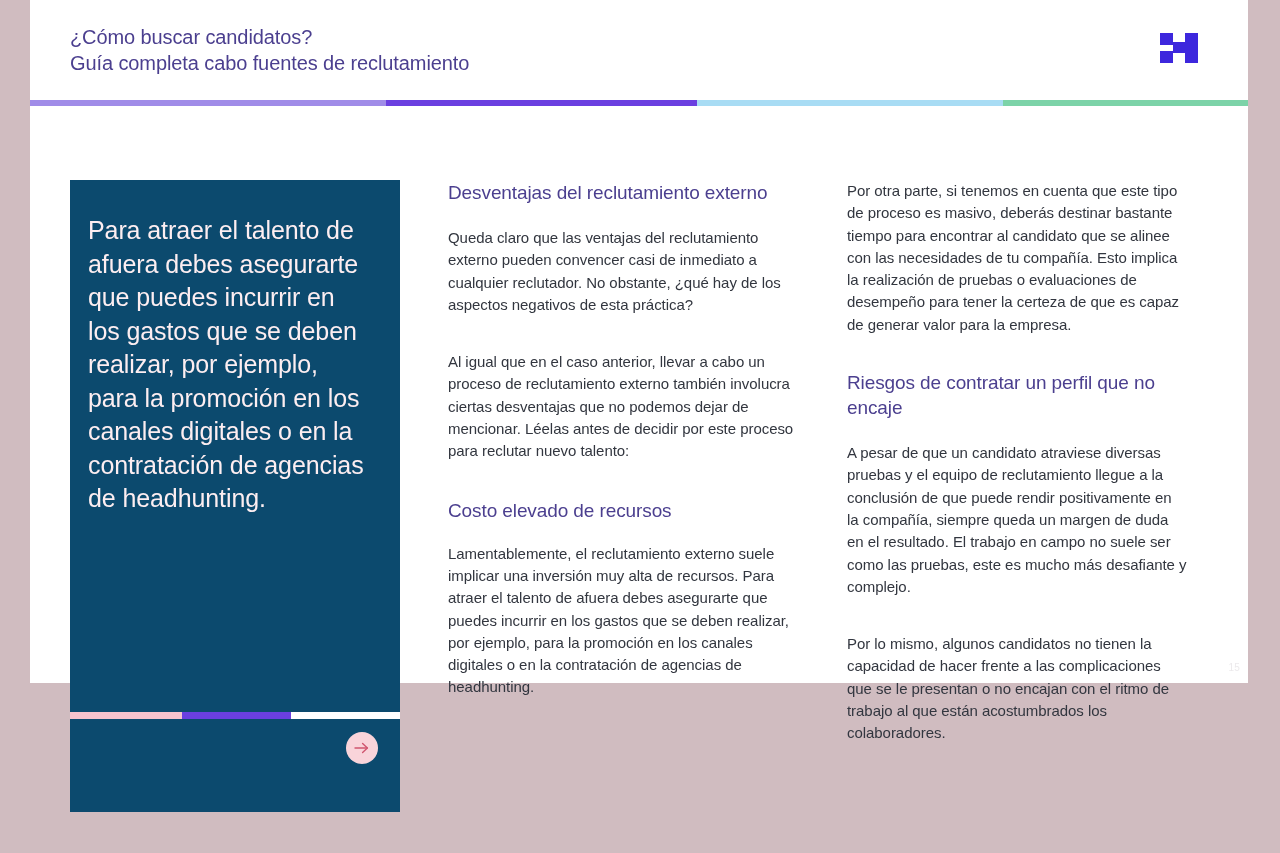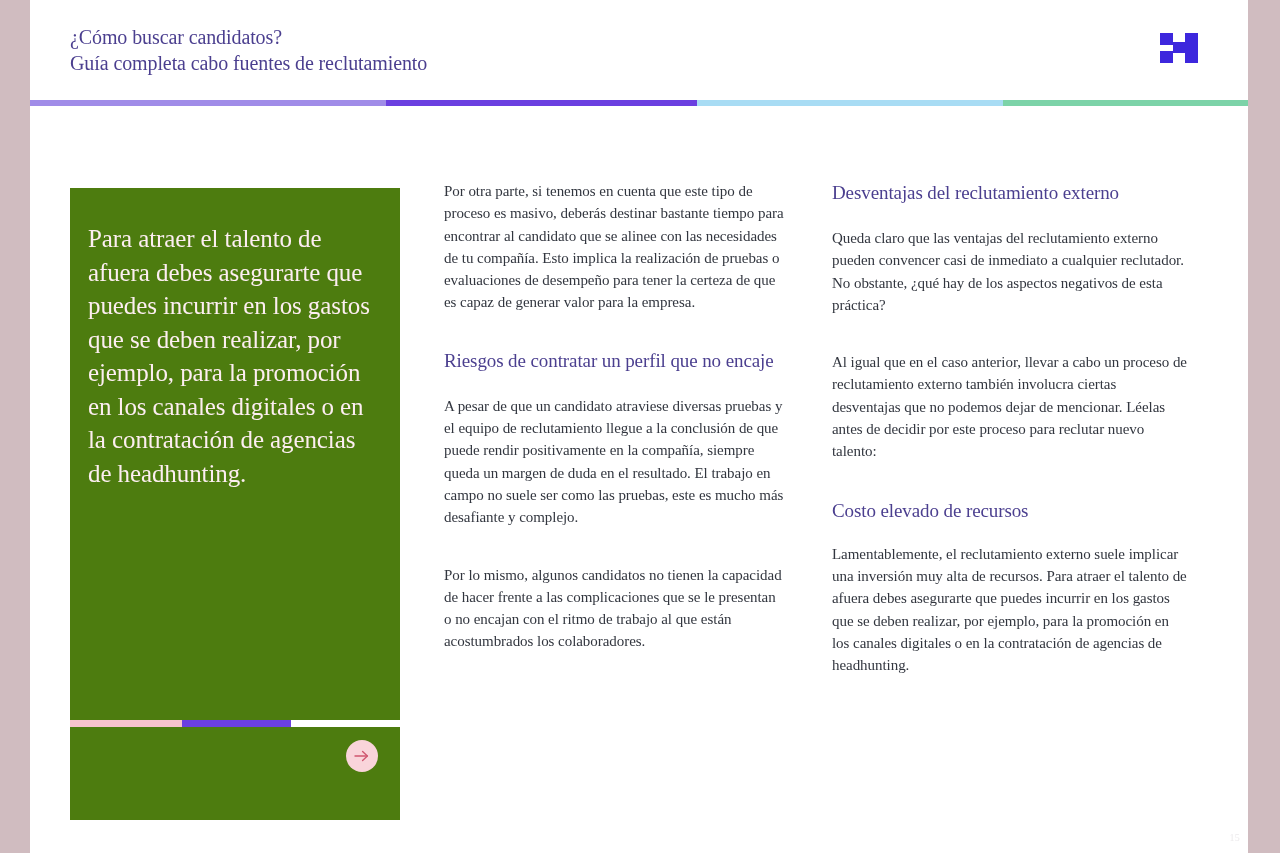--- a/index.html
+++ b/index.html
@@ -15,23 +15,22 @@
     font-family: "Liberation Sans", sans-serif;
     -webkit-font-smoothing: antialiased;
   }
 
   
   .slide {
     position: absolute;
     left: 30px;
     top: 0;
     width: 1218px;
-    height: 853px;
+    height: 683px;
     background: #ffffff;
-    font-family: Liberation Serif, serif;
   }
 
   
   .slide-header {
     position: absolute;
     left: 0;
     top: 0;
     width: 100%;
     height: 100px;
     display: flex;
@@ -208,54 +207,54 @@
 
   <div class="top-progress" id="top-progress">
       <div class="seg" style="width: 29.2%; background: rgb(160, 140, 232);"></div>
       <div class="seg" style="width: 25.6%; background: rgb(107, 63, 224);"></div>
       <div class="seg" style="width: 25.1%; background: rgb(168, 220, 244);"></div>
       <div class="seg" style="width: 20.1%; background: rgb(124, 211, 168);"></div>
     </div>
 
   <div class="slide-body">
 
-    <div class="quote-card" style="background: #4d7c0f; margin-top: 8px;">
+    <div class="quote-card" style="background: #0c4a6e;">
       <div class="quote-text" style="color: rgb(253, 238, 241);">Para atraer el talento de afuera debes asegurarte que puedes incurrir en los gastos que se deben realizar, por ejemplo, para la promoción en los canales digitales o en la contratación de agencias de headhunting.</div>
 
       <div class="card-progress" id="card-progress">
           <div class="seg" style="width: 34%; background: rgb(247, 195, 205);"></div>
           <div class="seg" style="width: 33%; background: rgb(107, 63, 224);"></div>
           <div class="seg" style="width: 33%; background: rgb(255, 255, 255);"></div>
         </div>
 
       <div class="card-arrow-row">
         <div class="arrow-btn" style="background: rgb(249, 212, 218);">
           <svg width="18" height="18" viewBox="0 0 18 18">
             <path d="M2 9 H14.2" stroke="#d0566f" stroke-width="1.4" fill="none" stroke-linecap="round"></path>
             <path d="M9.6 4.4 L14.4 9 L9.6 13.6" stroke="#d0566f" stroke-width="1.4" fill="none" stroke-linecap="round" stroke-linejoin="round"></path>
           </svg>
         </div>
       </div>
     </div>
 
-    <div class="col col-right">
-      <p class="first-para">Por otra parte, si tenemos en cuenta que este tipo de proceso es masivo, deberás destinar bastante tiempo para encontrar al candidato que se alinee con las necesidades de tu compañía. Esto implica la realización de pruebas o evaluaciones de desempeño para tener la certeza de que es capaz de generar valor para la empresa.</p>
-      <h2>Riesgos de contratar un perfil que no encaje</h2>
-      <p>A pesar de que un candidato atraviese diversas pruebas y el equipo de reclutamiento llegue a la conclusión de que puede rendir positivamente en la compañía, siempre queda un margen de duda en el resultado. El trabajo en campo no suele ser como las pruebas, este es mucho más desafiante y complejo.</p>
-      <div class="spacer-lg"></div>
-      <p>Por lo mismo, algunos candidatos no tienen la capacidad de hacer frente a las complicaciones que se le presentan o no encajan con el ritmo de trabajo al que están acostumbrados los colaboradores.</p>
-    </div>
-
     <div class="col col-mid">
       <h2>Desventajas del reclutamiento externo</h2>
       <p>Queda claro que las ventajas del reclutamiento externo pueden convencer casi de inmediato a cualquier reclutador. No obstante, ¿qué hay de los aspectos negativos de esta práctica?</p>
       <div class="spacer-lg"></div>
       <p>Al igual que en el caso anterior, llevar a cabo un proceso de reclutamiento externo también involucra ciertas desventajas que no podemos dejar de mencionar. Léelas antes de decidir por este proceso para reclutar nuevo talento:</p>
       <div class="spacer-lg"></div>
       <h2 class="tight">Costo elevado de recursos</h2>
       <p>Lamentablemente, el reclutamiento externo suele implicar una inversión muy alta de recursos. Para atraer el talento de afuera debes asegurarte que puedes incurrir en los gastos que se deben realizar, por ejemplo, para la promoción en los canales digitales o en la contratación de agencias de headhunting.</p>
     </div>
 
+    <div class="col col-right">
+      <p class="first-para">Por otra parte, si tenemos en cuenta que este tipo de proceso es masivo, deberás destinar bastante tiempo para encontrar al candidato que se alinee con las necesidades de tu compañía. Esto implica la realización de pruebas o evaluaciones de desempeño para tener la certeza de que es capaz de generar valor para la empresa.</p>
+      <h2>Riesgos de contratar un perfil que no encaje</h2>
+      <p>A pesar de que un candidato atraviese diversas pruebas y el equipo de reclutamiento llegue a la conclusión de que puede rendir positivamente en la compañía, siempre queda un margen de duda en el resultado. El trabajo en campo no suele ser como las pruebas, este es mucho más desafiante y complejo.</p>
+      <div class="spacer-lg"></div>
+      <p>Por lo mismo, algunos candidatos no tienen la capacidad de hacer frente a las complicaciones que se le presentan o no encajan con el ritmo de trabajo al que están acostumbrados los colaboradores.</p>
+    </div>
+
   </div>
 
   <div class="page-number">15</div>
 
 </div>
 
 </body></html>

